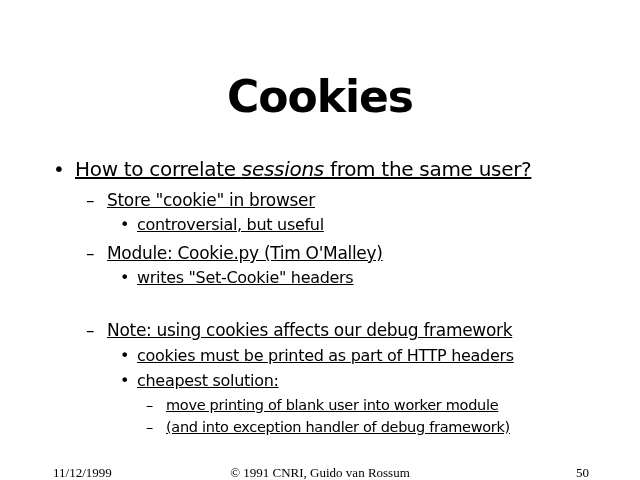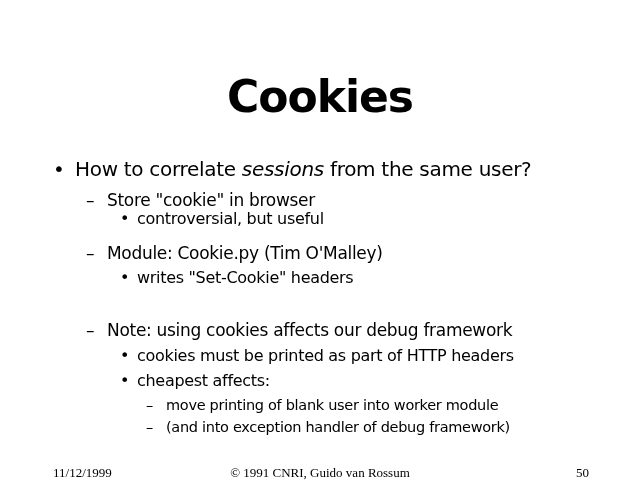--- a/index.html
+++ b/index.html
@@ -23,20 +23,21 @@
     font-weight: bold;
     letter-spacing: -1px;
     line-height: 1.0;
     white-space: nowrap;
   }
   .line {
     position: absolute;
     white-space: nowrap;
     line-height: 1.2;
     letter-spacing: -0.3px;
+    text-decoration: underline;
   }
   .marker { display: inline-block; }
   
   .l1 { left: 53px; font-size: 20px; }
   .l1 .marker { width: 22px; }
   
   .l2 { left: 86px; font-size: 17px; }
   .l2 .marker { width: 21px; }
   
   .l3 { left: 120px; font-size: 16px; }
@@ -66,21 +67,21 @@
   <div class="title">Cookies</div>
 
   <div class="line l1" style="top:145px">
     <span class="marker">•</span><span>How to correlate </span><span class="em">sessions</span><span> from the same user?</span>
   </div>
 
   <div class="line l2" style="top:178px">
     <span class="marker">–</span><span>Store "cookie" in browser</span>
   </div>
 
-  <div class="line l3" style="top:197px">
+  <div class="line l3" style="top:203px">
     <span class="marker">•</span><span>controversial, but useful</span>
   </div>
 
   <div class="line l2" style="top:231px">
     <span class="marker">–</span><span>Module: Cookie.py (Tim O'Malley)</span>
   </div>
 
   <div class="line l3" style="top:256px">
     <span class="marker">•</span><span>writes "Set-Cookie" headers</span>
   </div>
@@ -88,21 +89,21 @@
 
   <div class="line l3" style="top:334px">
     <span class="marker">•</span><span>cookies must be printed as part of HTTP headers</span>
   </div>
 
   <div class="line l2" style="top:308px">
     <span class="marker">–</span><span>Note: using cookies affects our debug framework</span>
   </div>
 
   <div class="line l3" style="top:359px">
-    <span class="marker">•</span><span>cheapest affects:</span>
+    <span class="marker">•</span><span>cheapest solution:</span>
   </div>
 
   <div class="line l4" style="top:385px">
     <span class="marker">–</span><span>move printing of blank user into worker module</span>
   </div>
 
   <div class="line l4" style="top:407px">
     <span class="marker">–</span><span>(and into exception handler of debug framework)</span>
   </div>
 

